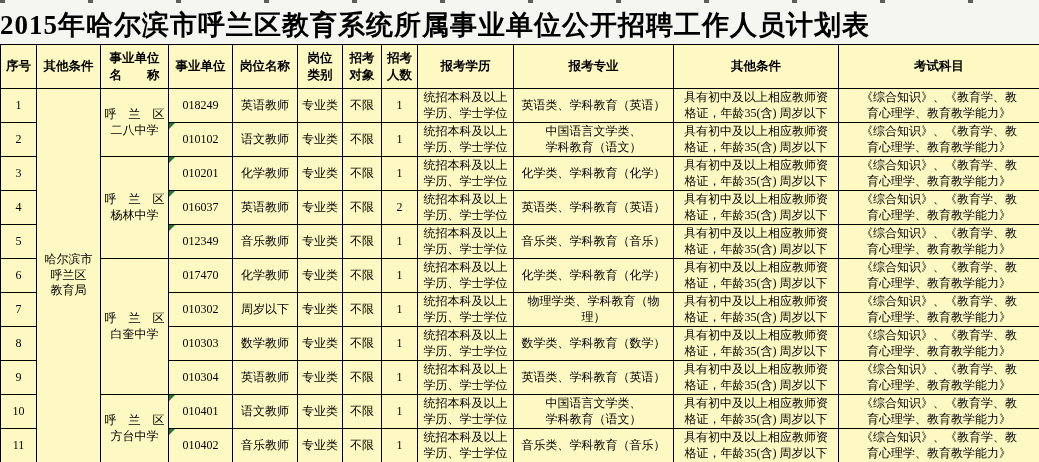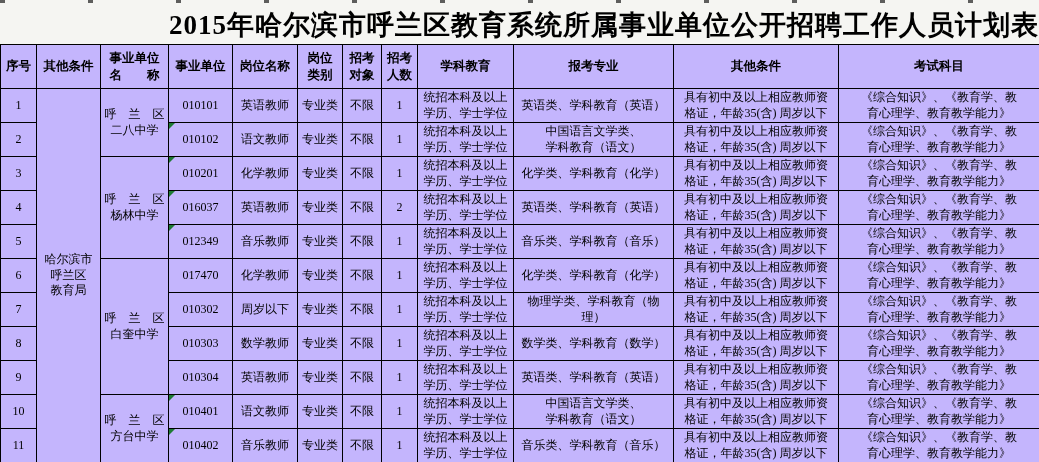--- a/index.html
+++ b/index.html
@@ -16,32 +16,32 @@
   .artifacts {
     position: absolute; top: 0; left: 0;
     width: 100%; height: 3px;
     background: repeating-linear-gradient(90deg, #2b2b2b 0 5px, transparent 5px 88px);
     opacity: .75;
   }
 
   .title {
     height: 44px;
     padding-top: 7px;
-    text-align: right;
+    text-align: left;
     font-size: 27px;
     font-weight: bold;
     letter-spacing: 1px;
     white-space: nowrap;
   }
 
   table.grid {
     table-layout: fixed;
     border-collapse: collapse;
     width: 1039px;
-    background: #c4b5fd;
+    background: #fef9c3;
   }
   table.grid th, table.grid td {
     border: 1px solid #000;
     text-align: center;
     vertical-align: middle;
     padding: 1px 3px;
     overflow: hidden;
   }
   table.grid th {
     height: 44px;
@@ -96,36 +96,36 @@
         <th class="ml">事业单位
 名　　称</th>
         <th class="ml">事业单位</th>
         <th class="ml">岗位名称</th>
         <th class="ml">岗位
 类别</th>
         <th class="ml">招考
 对象</th>
         <th class="ml">招考
 人数</th>
-        <th class="ml">学科教育</th>
+        <th class="ml">报考学历</th>
         <th class="ml">报考专业</th>
         <th class="ml">其他条件</th>
         <th class="ml">考试科目</th>
       </tr>
     </thead>
     <tbody>
 
       <tr class="data-row">
         <td>1</td>
         <td rowspan="11" class="ml">哈尔滨市
 呼兰区
 教育局</td>
         <td rowspan="2" class="ml">呼　兰　区
 二八中学</td>
-        <td class="code-cell"><span>010101</span></td>
+        <td class="code-cell"><span>018249</span></td>
         <td>英语教师</td>
         <td>专业类</td>
         <td>不限</td>
         <td>1</td>
         <td class="ml">统招本科及以上
 学历、学士学位</td>
         <td class="ml">英语类、学科教育（英语）</td>
         <td class="ml">具有初中及以上相应教师资
 格证，年龄35(含) 周岁以下</td>
         <td class="ml">《综合知识》、《教育学、教

